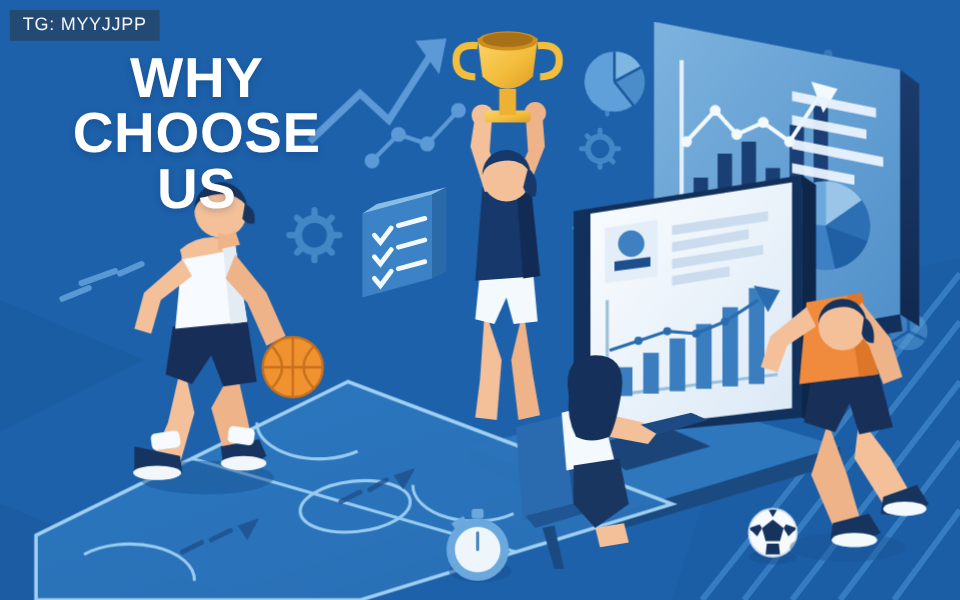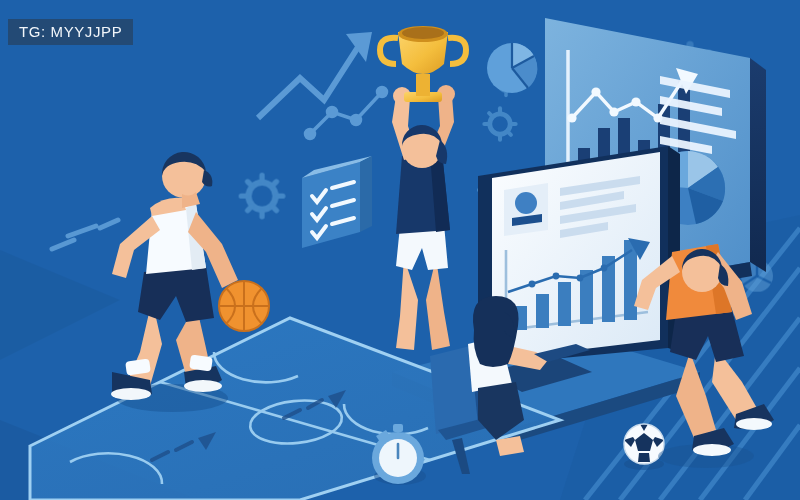--- a/index.html
+++ b/index.html
@@ -37,21 +37,20 @@
   #tag-badge {
     position: absolute;
     left: 8px; top: 8px;
     padding: 5px 11px 6px 11px;
     background: rgba(38,64,94,0.70);
     color: #f2f6fa;
     font-size: 15px;
     letter-spacing: 0.6px;
     line-height: 1;
     white-space: nowrap;
-    margin-top: 11px;
   }
 
   
   #watermark {
     position: absolute;
     right: 0px; bottom: 16px;
     padding: 7px 18px 8px 18px;
     background: rgba(210,224,236,0.42);
     color: #ffffff;
     font-size: 17px;
@@ -494,17 +493,22 @@
       <path d="M672 256 L642 280 L634 306 L648 310 L656 288 L680 272 Z" fill="#f4c09a"></path>
       <path d="M718 252 L742 282 L752 314 L736 320 L724 288 L708 268 Z" fill="#efb389"></path>
 
       <circle cx="702" cy="272" r="20" fill="#f4c09a"></circle>
       <path d="M682 270 a20 20 0 0 1 40 -2 q-8 -14 -22 -12 q-16 2 -18 14 Z" fill="#16335e"></path>
       <path d="M720 264 q10 6 8 22 q-8 0 -10 -8 Z" fill="#16335e"></path>
     </g>
 
   </svg>
 
+  <div id="headline">
+    <div>WHY</div>
+    <div>CHOOSE</div>
+    <div>US</div>
+  </div>
 
   <div id="tag-badge">TG: MYYJJPP</div>
 
 
 </div>
 
 </body></html>

